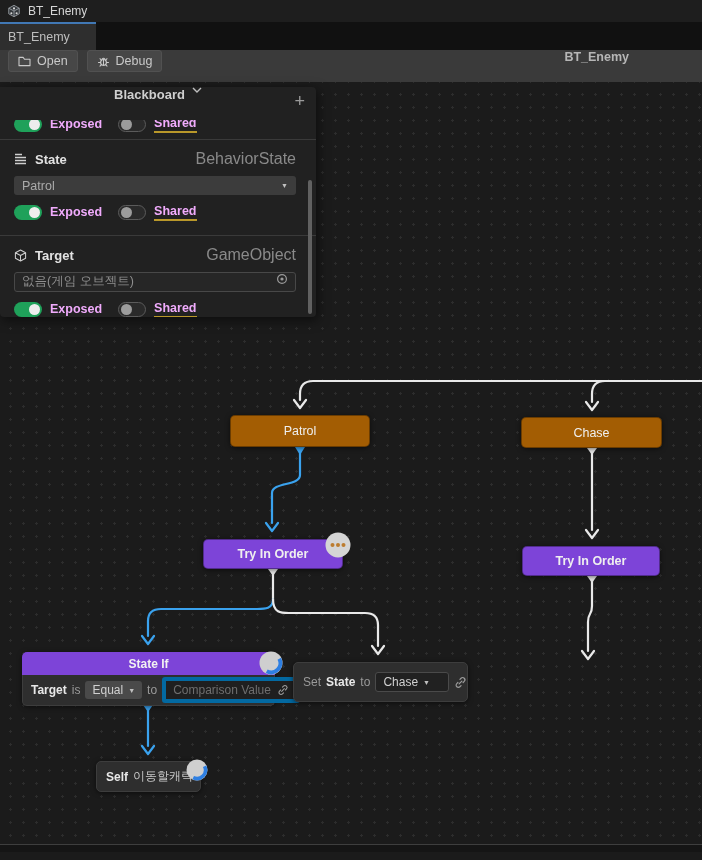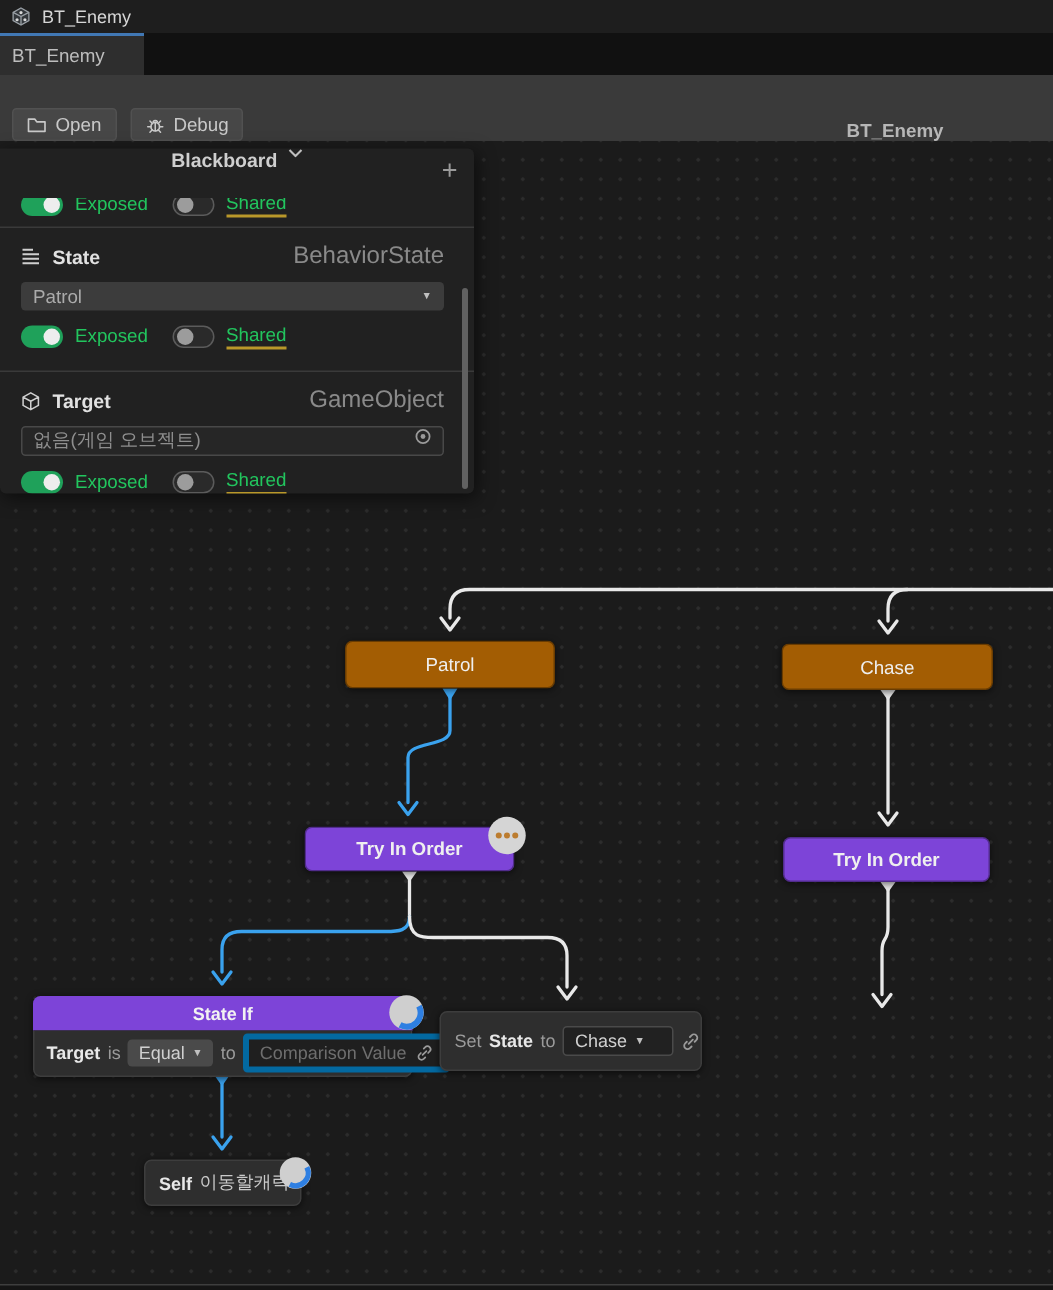--- a/index.html
+++ b/index.html
@@ -5,21 +5,21 @@
   * { box-sizing: border-box; margin: 0; padding: 0; }
   html,body { width:702px; height:860px; overflow:hidden; background:#1B1B1B;
     font-family:"Liberation Sans", sans-serif; -webkit-font-smoothing:antialiased; }
 
   
   .titlebar { height:22px; background:#1E1E1E; display:flex; align-items:center; gap:7px;
     padding-left:7px; color:#D6D6D6; font-size:12px; }
   .tabbar { height:28px; background:#111111; display:flex; align-items:stretch; }
   .tab { width:96px; background:#2E2E2E; border-top:2px solid #4178B5; color:#BDBDBD;
     font-size:12.5px; display:flex; align-items:center; padding-left:8px; }
-  .toolbar { height:44px; background:#3A3A3A; display:flex; align-items:flex-end; gap:9px; padding-left:8px; }
+  .toolbar { height:32px; background:#3A3A3A; display:flex; align-items:flex-start; gap:9px; padding-left:8px; }
   .tb-btn { display:inline-flex; align-items:center; gap:6px; background:#474747; border:1px solid #515151;
     border-radius:3px; color:#C9C9C9; font-size:12.5px; padding:3px 9px; font-family:inherit; }
   .tb-spacer { flex:1; }
   .tb-asset { color:#B6B6B6; font-size:12.5px; font-weight:bold; margin-right:73px; }
 
   
   .canvas { position:relative; width:702px; height:762px; background-color:#1B1B1B;
     background-image: radial-gradient(circle, #2D2D2D 1px, rgba(0,0,0,0) 1.2px);
     background-size:13px 13px; background-position:4px 6px; }
   .edges { position:absolute; left:0; top:0; z-index:1; }
@@ -61,21 +61,21 @@
   .panel-add { position:absolute; right:11px; top:4px; font-size:18px; color:#9B9B9B; font-weight:normal; }
   .bb-scroll { position:relative; height:197px; overflow:hidden; padding:0 20px 0 14px; }
   .bb-toggles { display:flex; align-items:center; gap:8px; font-size:12.5px; height:18px; }
   .bb-toggles.partial { margin-top:-5px; margin-bottom:6px; }
   .toggle { width:28px; height:15px; border-radius:8px; position:relative; display:inline-block; flex:none; }
   .toggle.on { background:#1FA15A; }
   .toggle.off { background:#2A2A2A; border:1px solid #5B5B5B; }
   .knob { position:absolute; top:2px; width:11px; height:11px; border-radius:50%; }
   .toggle.on .knob { right:2px; background:#EDEDED; }
   .toggle.off .knob { left:2px; top:1px; background:#9C9C9C; }
-  .tog-label { margin-right:8px; color:#22c55e; }
+  .tog-label { margin-right:8px; color:#f0abfc;font-weight:bold; }
   .tog-label.shared { border-bottom:2px solid #B9982A; padding-bottom:1px; margin-right:0; }
   .divider { border-top:1px solid #3A3A3A; margin:0 -20px 0 -14px; }
   .var-title { display:flex; align-items:center; gap:8px; height:34px; }
   .var-name { font-size:13px; font-weight:bold; color:#E2E2E2; flex:1; }
   .var-type { font-size:16px; color:#8A8A8A; }
   .dd-wide { height:19px; background:#3C3C3C; border-radius:3px; display:flex; align-items:center;
     padding:0 8px; font-size:12.5px; color:#ABABAB; justify-content:space-between; margin-bottom:8px; }
   .obj-field { height:20px; background:#262626; border:1px solid #484848; border-radius:3px;
     display:flex; align-items:flex-start; padding:0 7px; font-size:12.5px; color:#8E8E8E;
     justify-content:space-between; margin-bottom:8px; }

